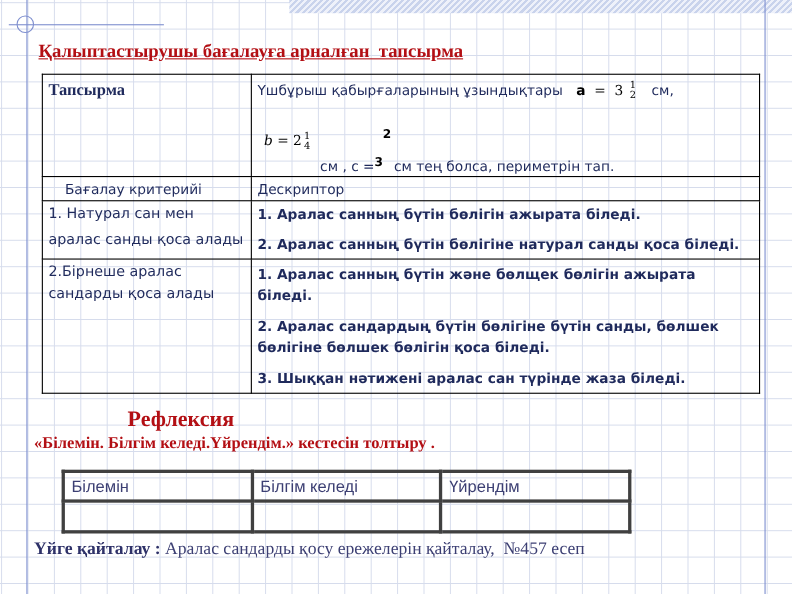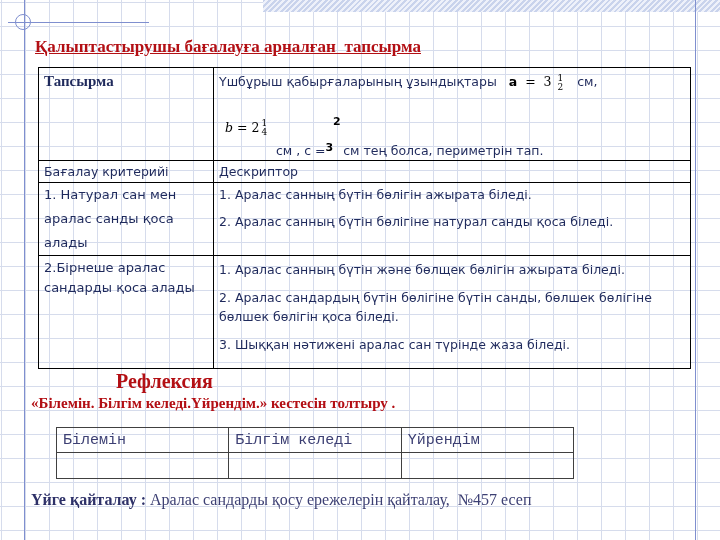--- a/index.html
+++ b/index.html
@@ -36,34 +36,34 @@
       font-family: "DejaVu Sans", sans-serif; font-size: 12.5px; color: #1f2a5c;
       padding: 4px 5px; line-height: 19px;
     }
     .main-table td.c1 { width: 164px; }
     .hdr-bold { font-family: "Liberation Serif", serif; font-weight: bold; font-size: 15px; color: #1f2a5c; }
     .formula { font-family: "DejaVu Serif", serif; font-style: italic; color: #000; }
     .frac { display: inline-block; vertical-align: middle; text-align: center; font-size: 9px; line-height: 9px; font-style: normal; color: #000; margin: 0 2px; }
     .frac span { display: block; }
     .frac .num { border-bottom: 0; }
     .task-line2 { margin-top: 30px; position: relative; height: 34px; }
-    .desc p { margin: 0 0 6px 0; }
+    .desc p { margin: 0 0 6px 0; font-weight: bold; }
     .desc p:last-child { margin-bottom: 0; }
     .ref-title {
       position: absolute; left: 116px; top: 370px;
       font-family: "Liberation Serif", serif; font-weight: bold; font-size: 20px; color: #b30f14;
     }
     .ref-sub {
       position: absolute; left: 31px; top: 395px;
       font-family: "Liberation Serif", serif; font-weight: bold; font-size: 15px; color: #b30f14; white-space: pre;
     }
     .ref-table { left: 56px; top: 427px; width: 518px; }
     .ref-table td {
-      border: 1px solid #404040; height: 24px; width: 33.3%;
-      font-family: Liberation Mono, monospace; font-size: 15px; color: #3c3f73; padding: 0 6px;
+      border: 3px solid #404040; height: 24px; width: 33.3%;
+      font-family: Liberation Sans, sans-serif; font-size: 15px; color: #3c3f73; padding: 0 6px;
     }
     .ref-table tr.empty td { height: 25px; }
     .homework {
       position: absolute; left: 31px; top: 491px; white-space: pre;
       font-family: "Liberation Serif", serif; font-size: 16px; color: #3c3f73;
     }
     .homework b { color: #2e3168; }
   </style>
 </head>
 <body>
@@ -110,21 +110,21 @@
           <span style="display:block;height:10px;"></span>
         </span>
         <span style="position:absolute;left:57px;top:16px;">
           <span>см , с =</span><b style="font-size:11px;vertical-align:4px;color:#000;">3</b>
           <span style="margin-left:6px;">см  тең болса, периметрін  тап.</span>
         </span>
       </div>
     </td>
   </tr>
   <tr>
-    <td class="c1" style="padding-top:1px;padding-bottom:1px;">Бағалау критерийі</td>
+    <td class="c1" style="padding-top:1px;padding-bottom:1px;padding-left:20px;">Бағалау критерийі</td>
     <td style="padding-top:1px;padding-bottom:1px;">Дескриптор</td>
   </tr>
   <tr>
     <td class="c1" style="font-size:13px;line-height:24px;padding-top:0;padding-bottom:0;">1. Натурал сан мен аралас санды қоса алады</td>
     <td class="desc" style="padding-top:2px;">
       <p>1. Аралас санның бүтін бөлігін ажырата біледі.</p>
       <p style="margin-top:8px;">2. Аралас санның бүтін бөлігіне натурал санды қоса біледі.</p>
     </td>
   </tr>
   <tr>

